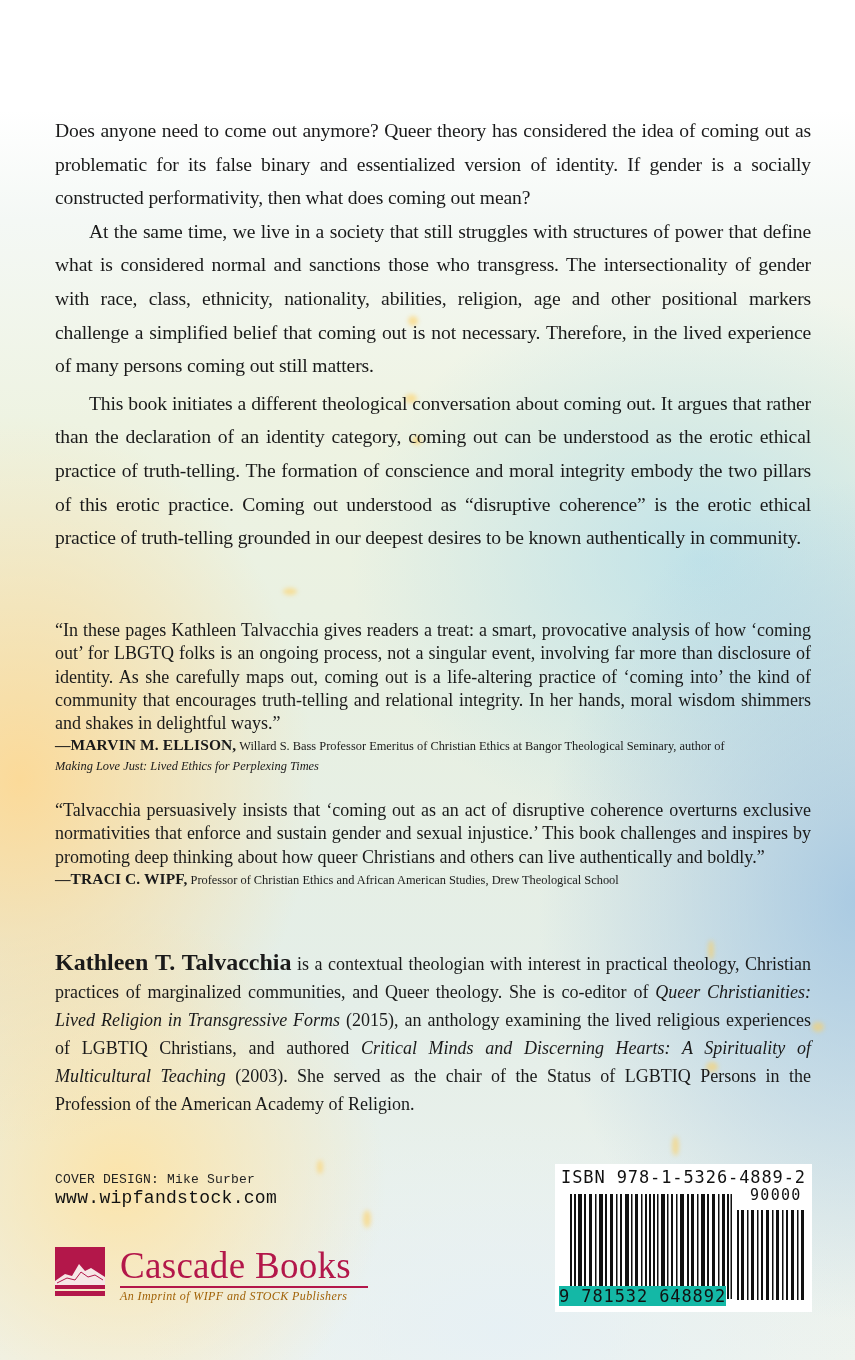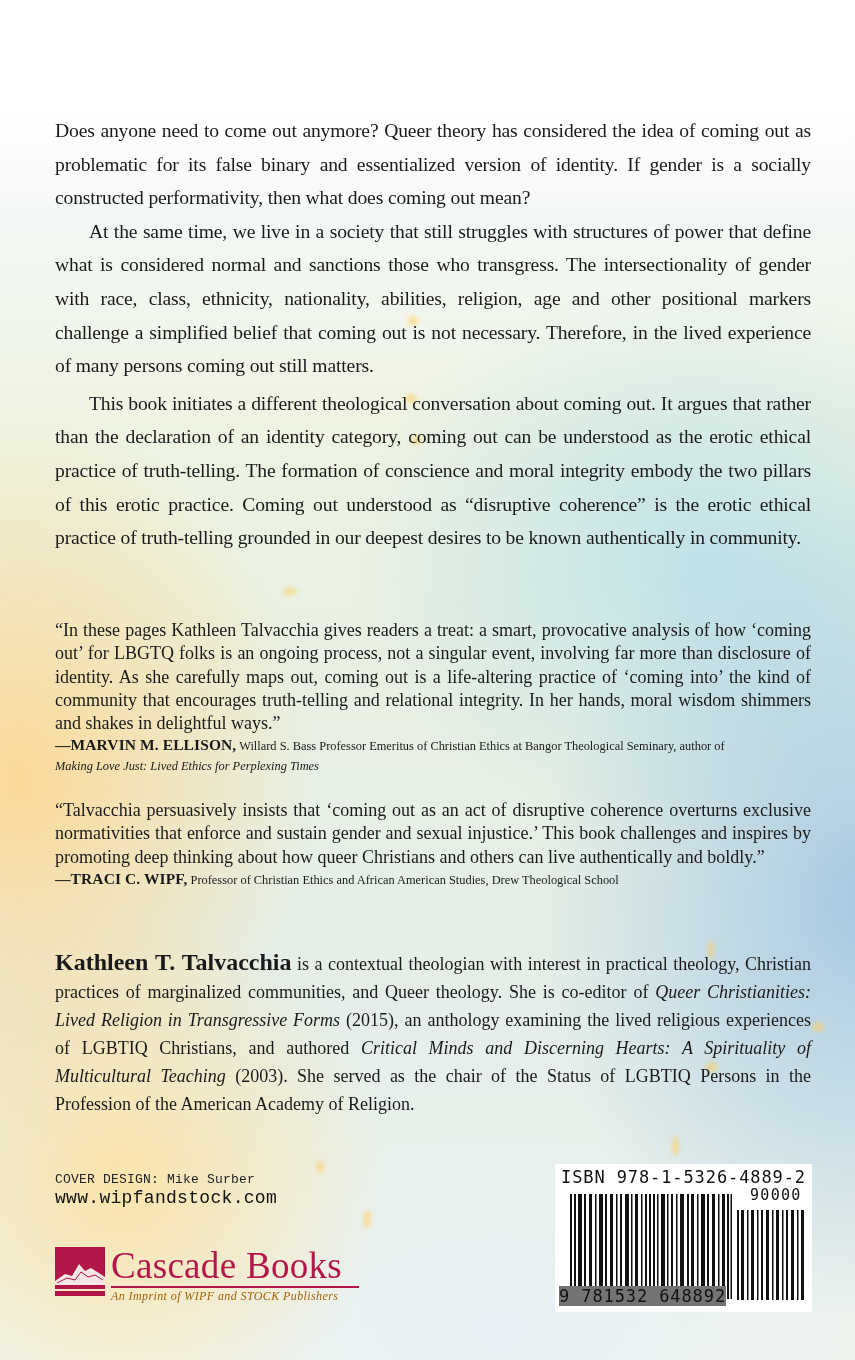--- a/index.html
+++ b/index.html
@@ -26,30 +26,30 @@
   .attrib .name { font-weight:bold; font-size:15.5px; letter-spacing:0.1px; }
   .attrib i { font-style:italic; }
   #bio { font-size:18px; line-height:28px; text-align:justify; }
   #bio .bname { font-weight:bold; font-size:24px; }
   #bio i { font-style:italic; }
   .credits { position:absolute; left:55px; top:1172px; font-family:Liberation Mono, monospace; }
   .credits .cover { font-size:13px; color:#222; letter-spacing:0.2px; }
   .credits .url { font-size:18px; color:#111; letter-spacing:0.3px; margin-top:1px; }
   .logo { position:absolute; left:55px; top:1247px; display:flex; align-items:flex-start; }
   .logo-mark { width:50px; height:50px; position:relative; }
-  .logo-text { margin-left:6px; }
+  .logo-text { margin-left:15px; }
   .logo-title { color:#b3174a; font-size:37px; line-height:38px; font-family:"Liberation Serif","DejaVu Serif",serif; letter-spacing:0.3px; }
   .logo-rule { height:1.5px; background:#b3174a; width:248px; margin-top:1px; }
   .logo-sub { color:#a16207; font-style:italic; font-size:12px; letter-spacing:0.4px; margin-top:1px; }
   .barcode-box { position:absolute; left:555px; top:1164px; width:257px; height:148px; background:#fff; }
   .isbn-text { position:absolute; left:6px; top:3px; font-family:"DejaVu Sans Mono","Liberation Mono",monospace; font-size:17px; letter-spacing:0.9px; color:#111; }
   .price-text { position:absolute; left:195px; top:22px; font-family:"DejaVu Sans Mono","Liberation Mono",monospace; font-size:15px; letter-spacing:1.3px; color:#111; }
   .bars-main { position:absolute; left:15px; top:30px; height:105px; width:162px; }
   .bars-addon { position:absolute; left:182px; top:46px; height:90px; width:70px; }
-  .digits-main { position:absolute; left:4px; top:122px; font-family:"DejaVu Sans Mono","Liberation Mono",monospace; font-size:17px; color:#111; background:#737373; letter-spacing:0.9px; }
+  .digits-main { position:absolute; left:4px; top:122px; font-family:"DejaVu Sans Mono","Liberation Mono",monospace; font-size:17px; color:#111; background:#14b8a6; letter-spacing:0.9px; }
 </style>
 </head>
 <body>
 
 <div class="sparkle" style="left:405px;top:394px;width:12px;height:9px;"></div>
 <div class="sparkle" style="left:412px;top:436px;width:10px;height:9px;"></div>
 <div class="sparkle" style="left:283px;top:588px;width:14px;height:7px;"></div>
 <div class="sparkle" style="left:408px;top:316px;width:10px;height:10px;"></div>
 <div class="sparkle" style="left:812px;top:1022px;width:12px;height:10px;"></div>
 <div class="sparkle" style="left:706px;top:1062px;width:12px;height:10px;"></div>

